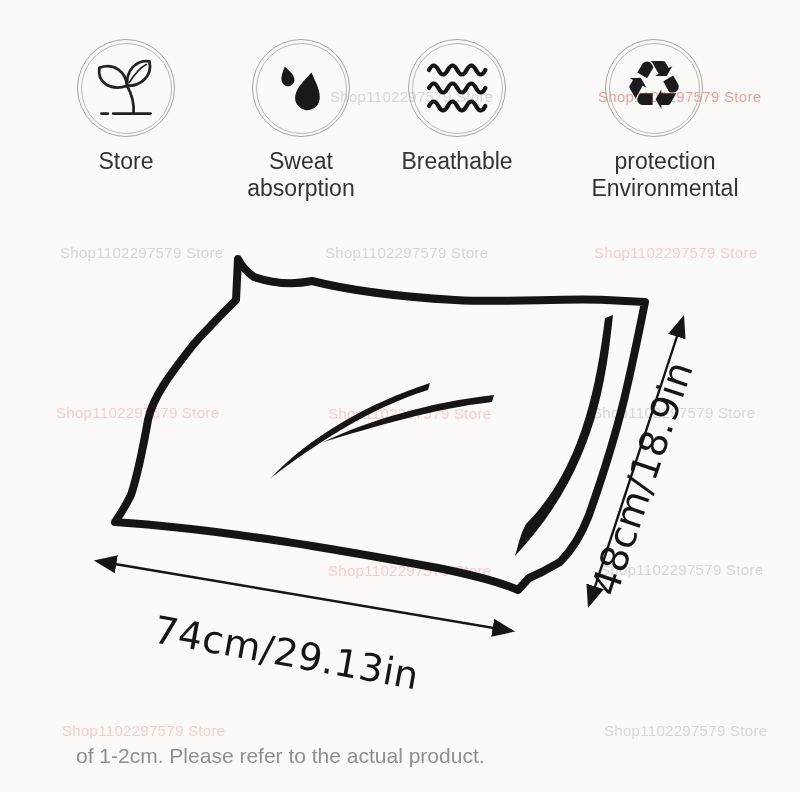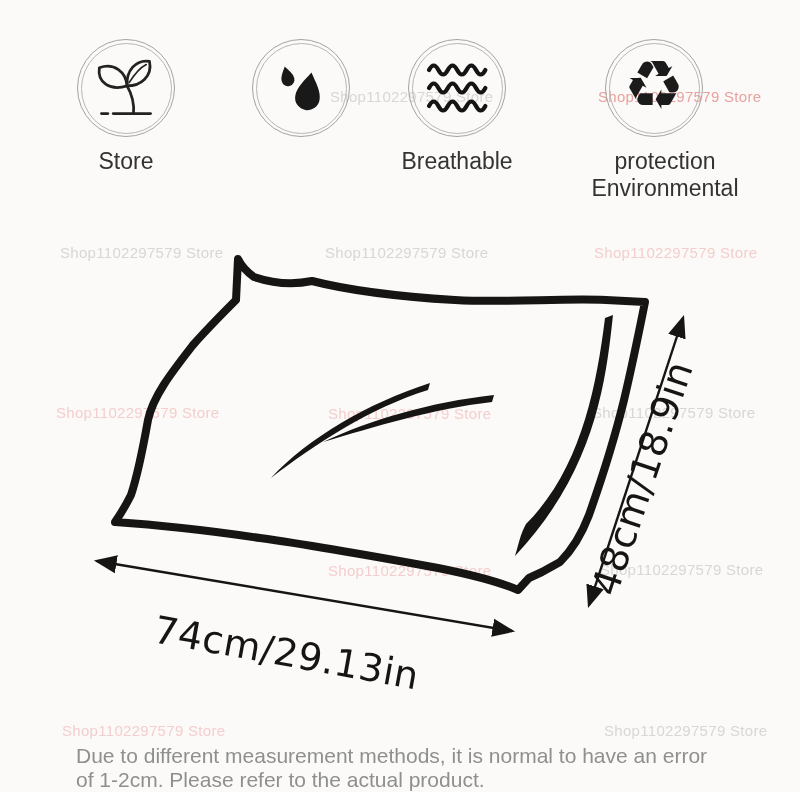--- a/index.html
+++ b/index.html
@@ -60,20 +60,24 @@
     </div>
   </div>
 
   <div class="feature" style="left:201px">
     <div class="ring">
       <svg width="64" height="64" viewBox="-30 -30 60 60" fill="#191919">
         <path transform="translate(-13,-11) rotate(-14) scale(0.55)" d="M0 -17 C5 -9 11 -2 11 6 A11 11 0 1 1 -11 6 C-11 -2 -5 -9 0 -17 Z"></path>
         <path transform="translate(7,3) rotate(9) scale(1.05)" d="M0 -17 C5 -9 11 -2 11 6 A11 11 0 1 1 -11 6 C-11 -2 -5 -9 0 -17 Z"></path>
       </svg>
     </div>
+    <div class="feature-label">
+      <div>Sweat</div>
+      <div>absorption</div>
+    </div>
   </div>
 
   <div class="feature" style="left:357px">
     <div class="ring">
       <svg width="68" height="68" viewBox="-34 -34 68 68" fill="none" stroke="#141414" stroke-width="4.2" stroke-linecap="round">
         <path d="M-28 -18 q4.7 -9 9.4 0 t9.4 0 t9.4 0 t9.4 0 t9.4 0 t9.4 0"></path>
         <path d="M-28 0 q4.7 -9 9.4 0 t9.4 0 t9.4 0 t9.4 0 t9.4 0 t9.4 0"></path>
         <path d="M-28 18 q4.7 -9 9.4 0 t9.4 0 t9.4 0 t9.4 0 t9.4 0 t9.4 0"></path>
       </svg>
     </div>
@@ -125,17 +129,16 @@
          C 580 470 596 390 605 318 Z"></path>
 
     <line x1="97" y1="561" x2="512" y2="631" stroke="#171514" stroke-width="2.4" marker-start="url(#ah)" marker-end="url(#ah)"></line>
     <text class="dim" x="152" y="642" transform="rotate(10.2 152 642)">74cm/29.13in</text>
 
     <line x1="683" y1="318" x2="589" y2="605" stroke="#171514" stroke-width="2.4" marker-start="url(#ah)" marker-end="url(#ah)"></line>
     <text class="dim" x="616" y="598" transform="rotate(-71.5 616 598)">48cm/18.9in</text>
   </svg>
 
   <div class="disclaimer">
-    <div>Due to different measurement methods, it is normal to have an error</div>
     <div>of 1-2cm. Please refer to the actual product.</div>
   </div>
 
 </div>
 
 </body></html>

